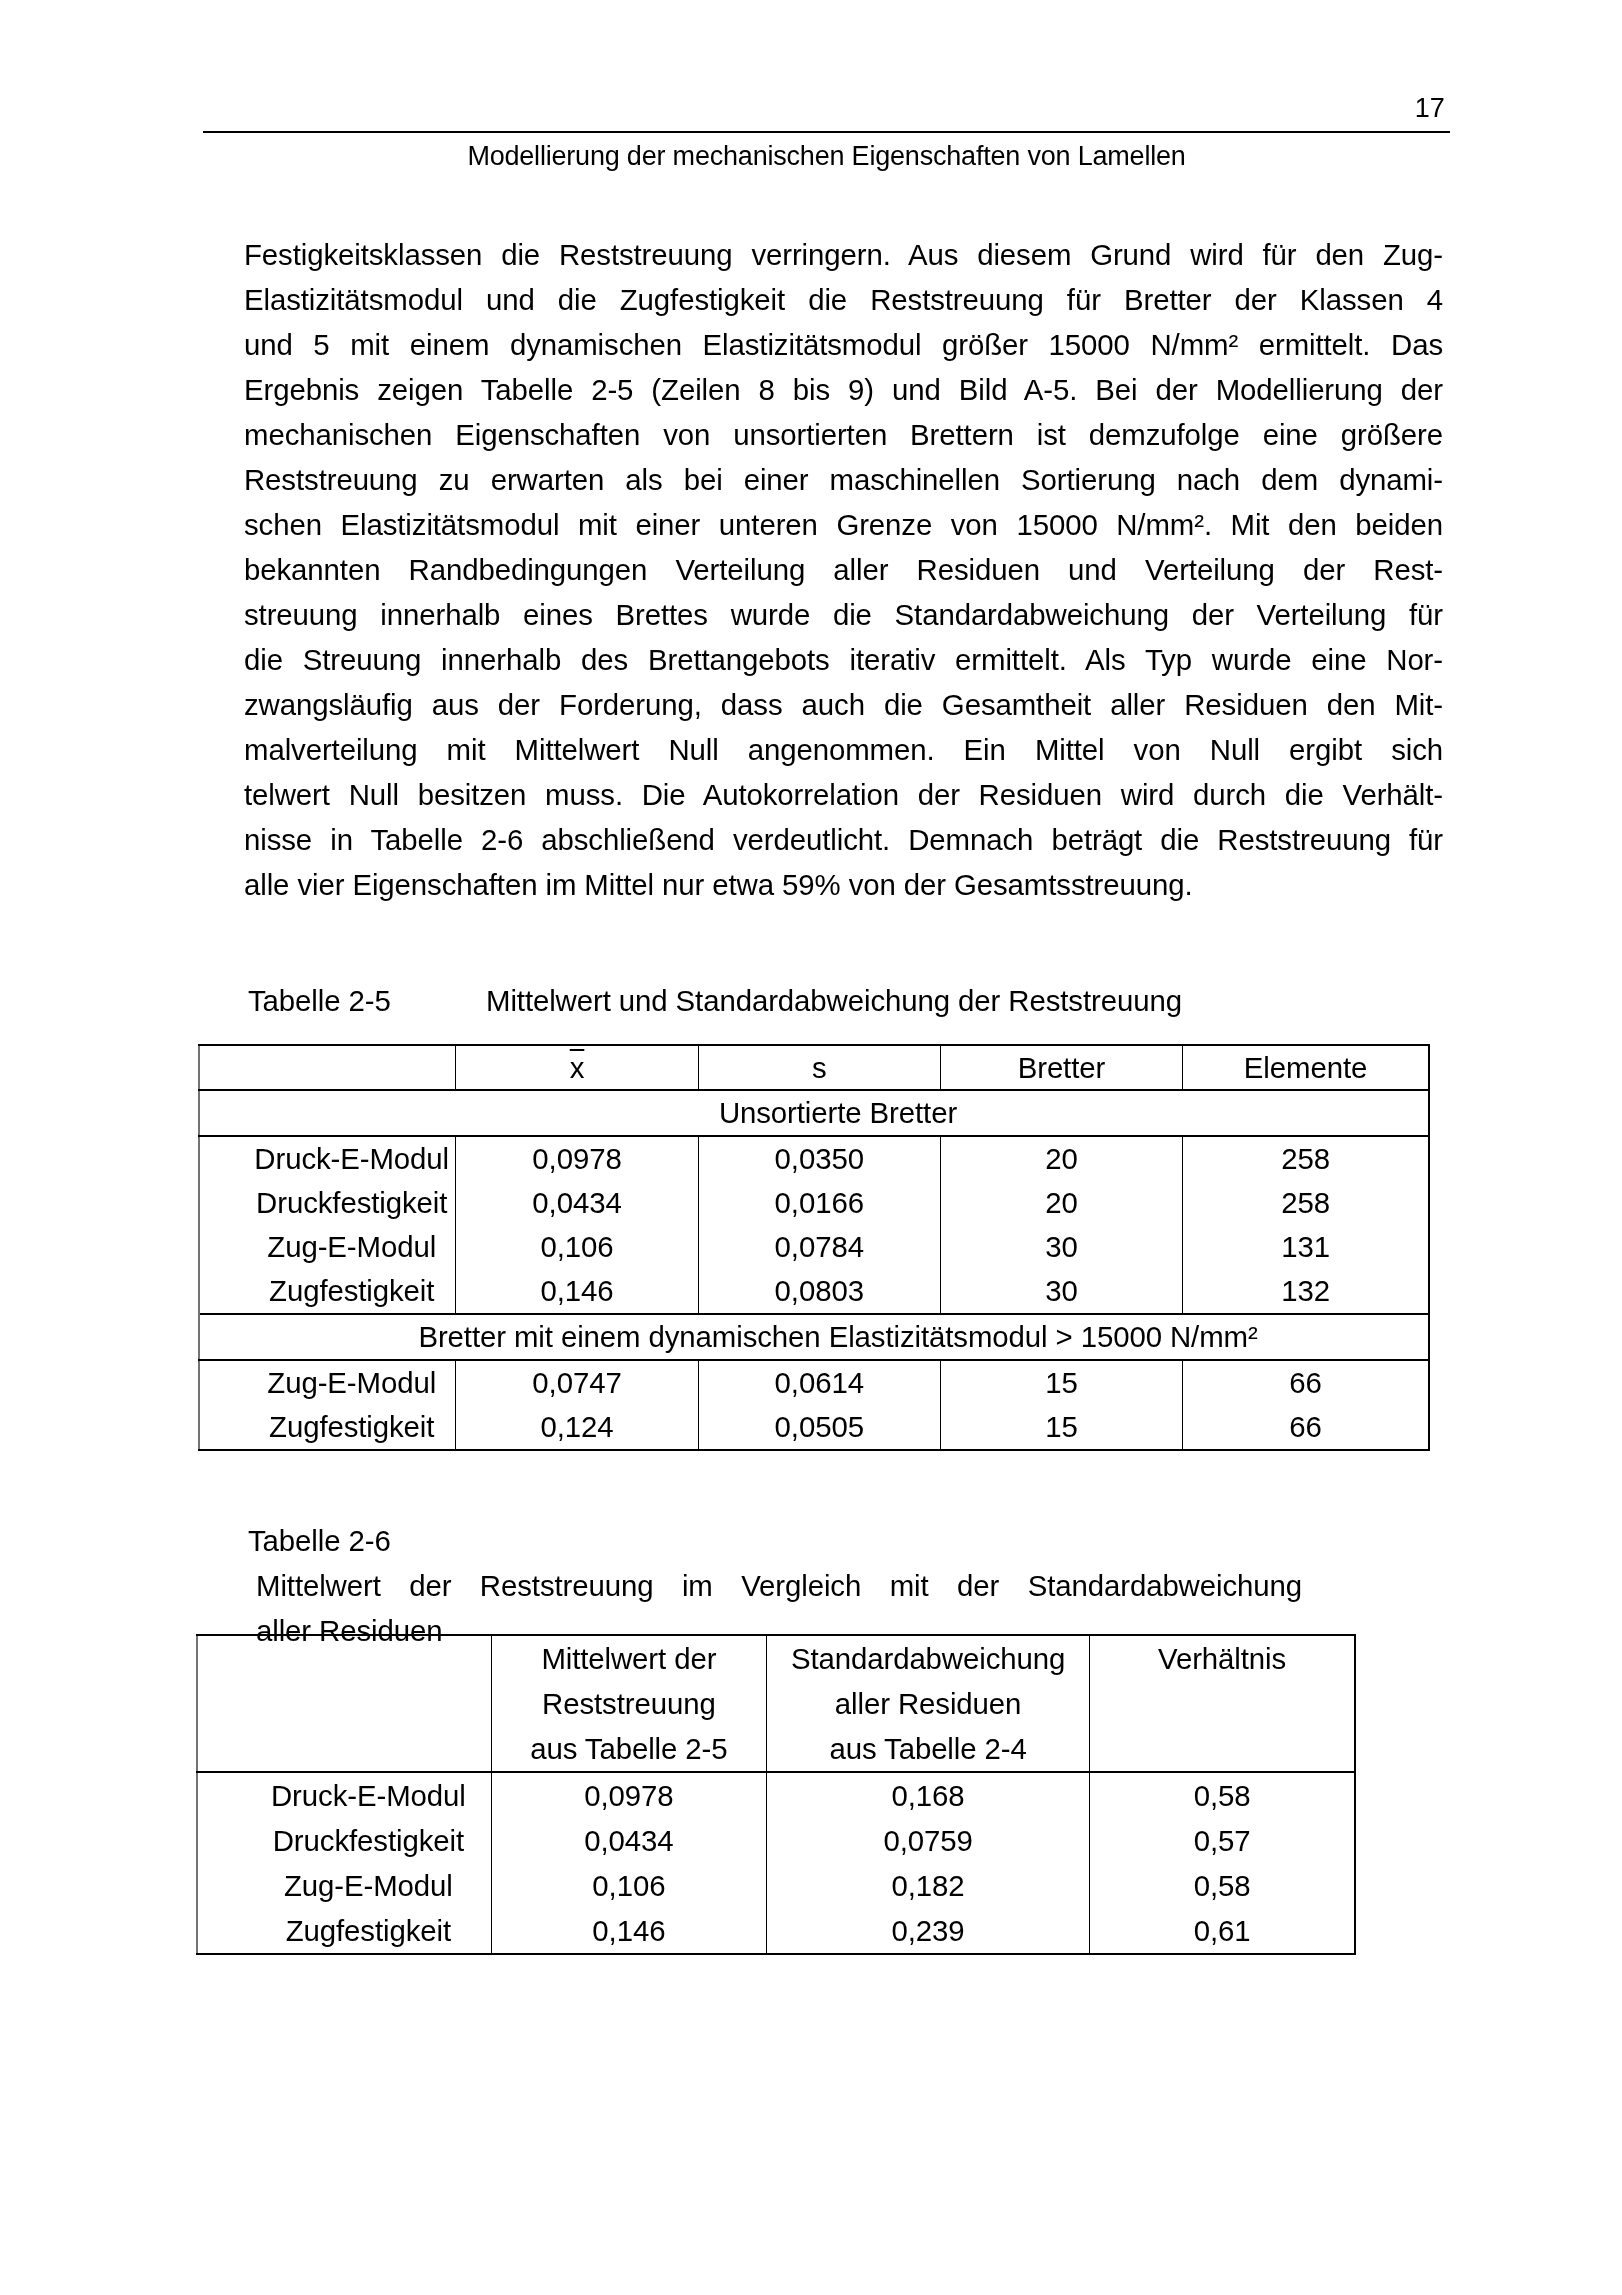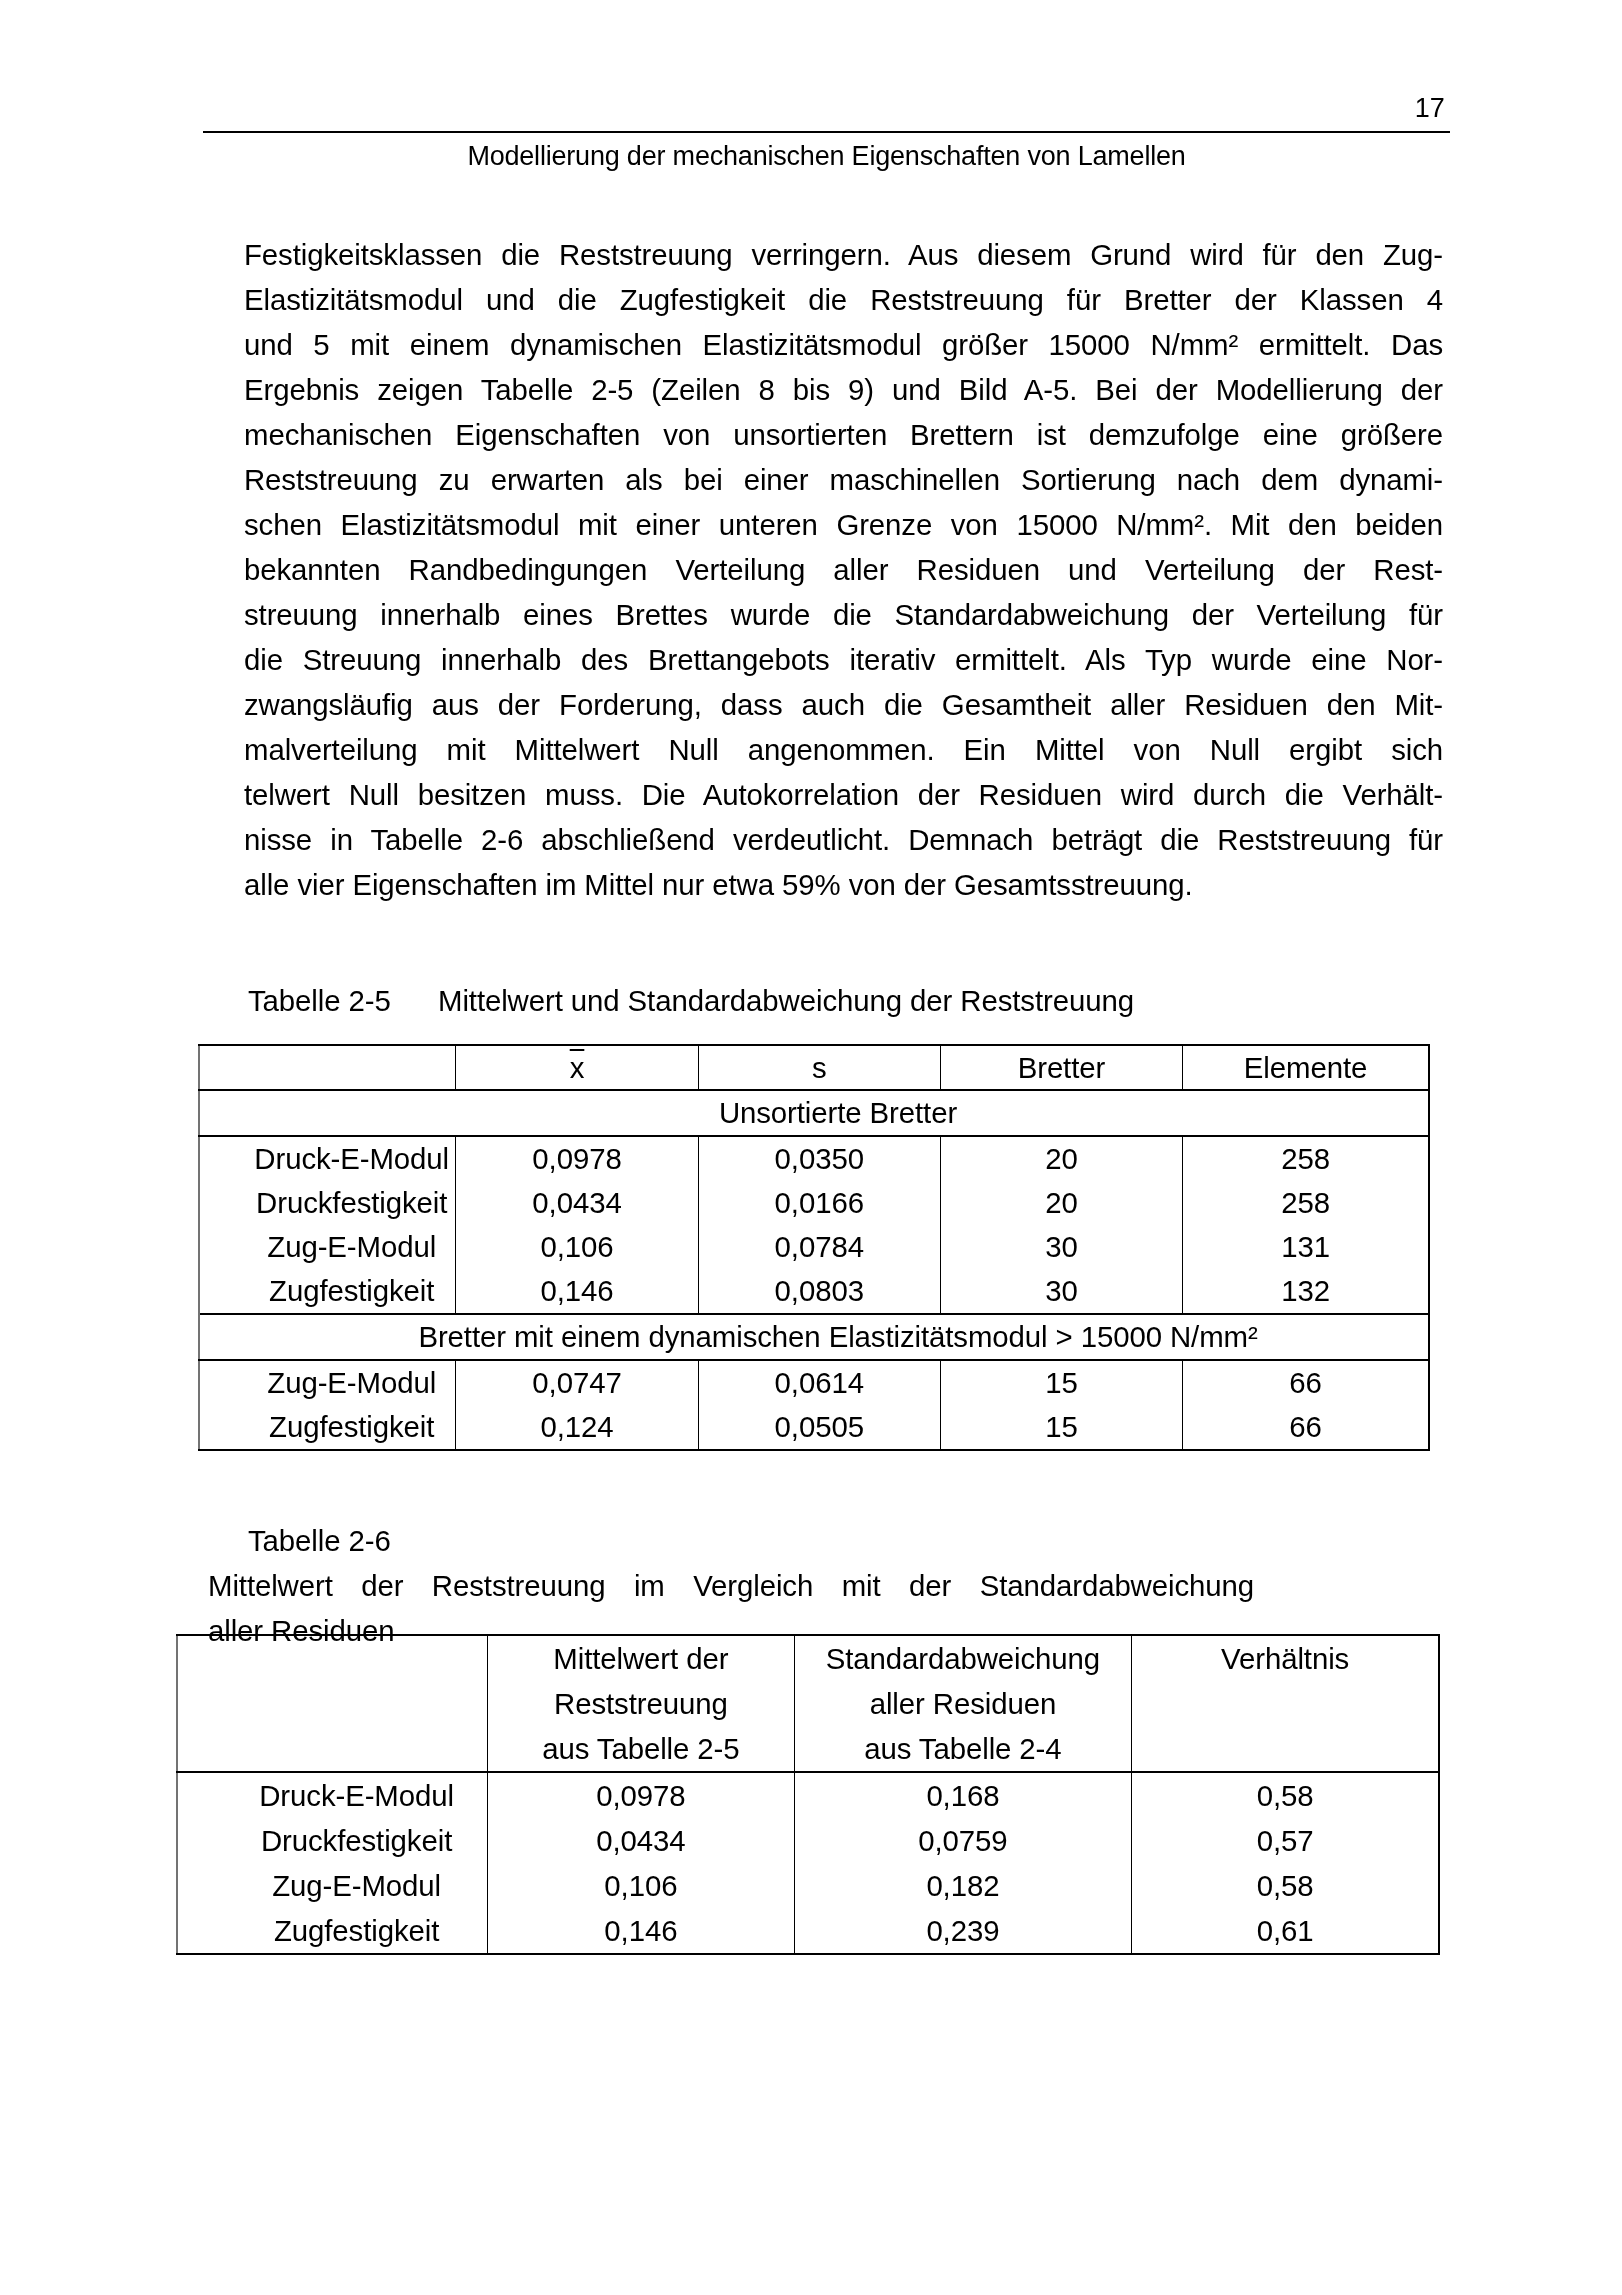--- a/index.html
+++ b/index.html
@@ -10,34 +10,34 @@
   .header-title { position: absolute; left: 0; right: 0; top: 2.6px; text-align: center;
                   font-size: 27px; letter-spacing: -0.2px; margin-top: 48px; }
   .page-number { position: absolute; right: 5.2px; top: 2.6px; font-size: 27px; }
   .body-text { position: absolute; left: 208px; top: 232px; width: 1235px; font-size: 29.4px;
                line-height: 45px; text-align: justify; hyphens: manual; letter-spacing: -0.1px; }
   .body-text .ln { display: block; text-align: justify; text-align-last: justify; height: 45px;
                    white-space: nowrap; margin-left: 36px; }
   .body-text .ln.last { text-align-last: left; }
   .caption { position: absolute; font-size: 29.4px; line-height: 45px; letter-spacing: -0.1px; }
   .caption .lbl { display: inline-block; width: 190px; margin-left: 40px; }
-  .caption .txt { display: inline-block; vertical-align: top; }
+  .caption .txt { display: inline-block; vertical-align: top; margin-left: 48px; }
   table.tbl { position: absolute; border-collapse: collapse; font-size: 29.4px; letter-spacing: -0.1px; }
   table.tbl td { border-left: 1.3px solid #000; border-right: 1.3px solid #000; text-align: center;
                  padding: 0; vertical-align: middle; }
   table.tbl tr.head td { border-top: 2.6px solid #000; border-bottom: 2.6px solid #000; }
   table.tbl tr.band td { border-top: 2.6px solid #000; border-bottom: 2.6px solid #000; }
   table.tbl tr.lastrow td { border-bottom: 2.6px solid #000; }
   table.tbl td.first { border-left: 2px solid #737373; padding-left: 48px; }
   table.tbl td.last { border-right: 2px solid #000; }
   .xbar { text-decoration: overline; }
   #t25 { left: 198px; top: 1044px; width: 1232px; }
   #t25 td { height: 44px; }
   #t25 tr.head td { height: 43px; }
-  #t26 { left: 176px; top: 1634px; width: 1264px; }
+  #t26 { left: 196px; top: 1634px; width: 1160px; }
   #t26 td { height: 45px; }
   #t26 tr.head td { height: 131px; vertical-align: top; line-height: 45px; padding-top: 0; }
 </style>
 </head>
 <body>
 
 <div class="page-header">
   <div class="header-title">Modellierung der mechanischen Eigenschaften von Lamellen</div>
   <div class="page-number">17</div>
 </div>

